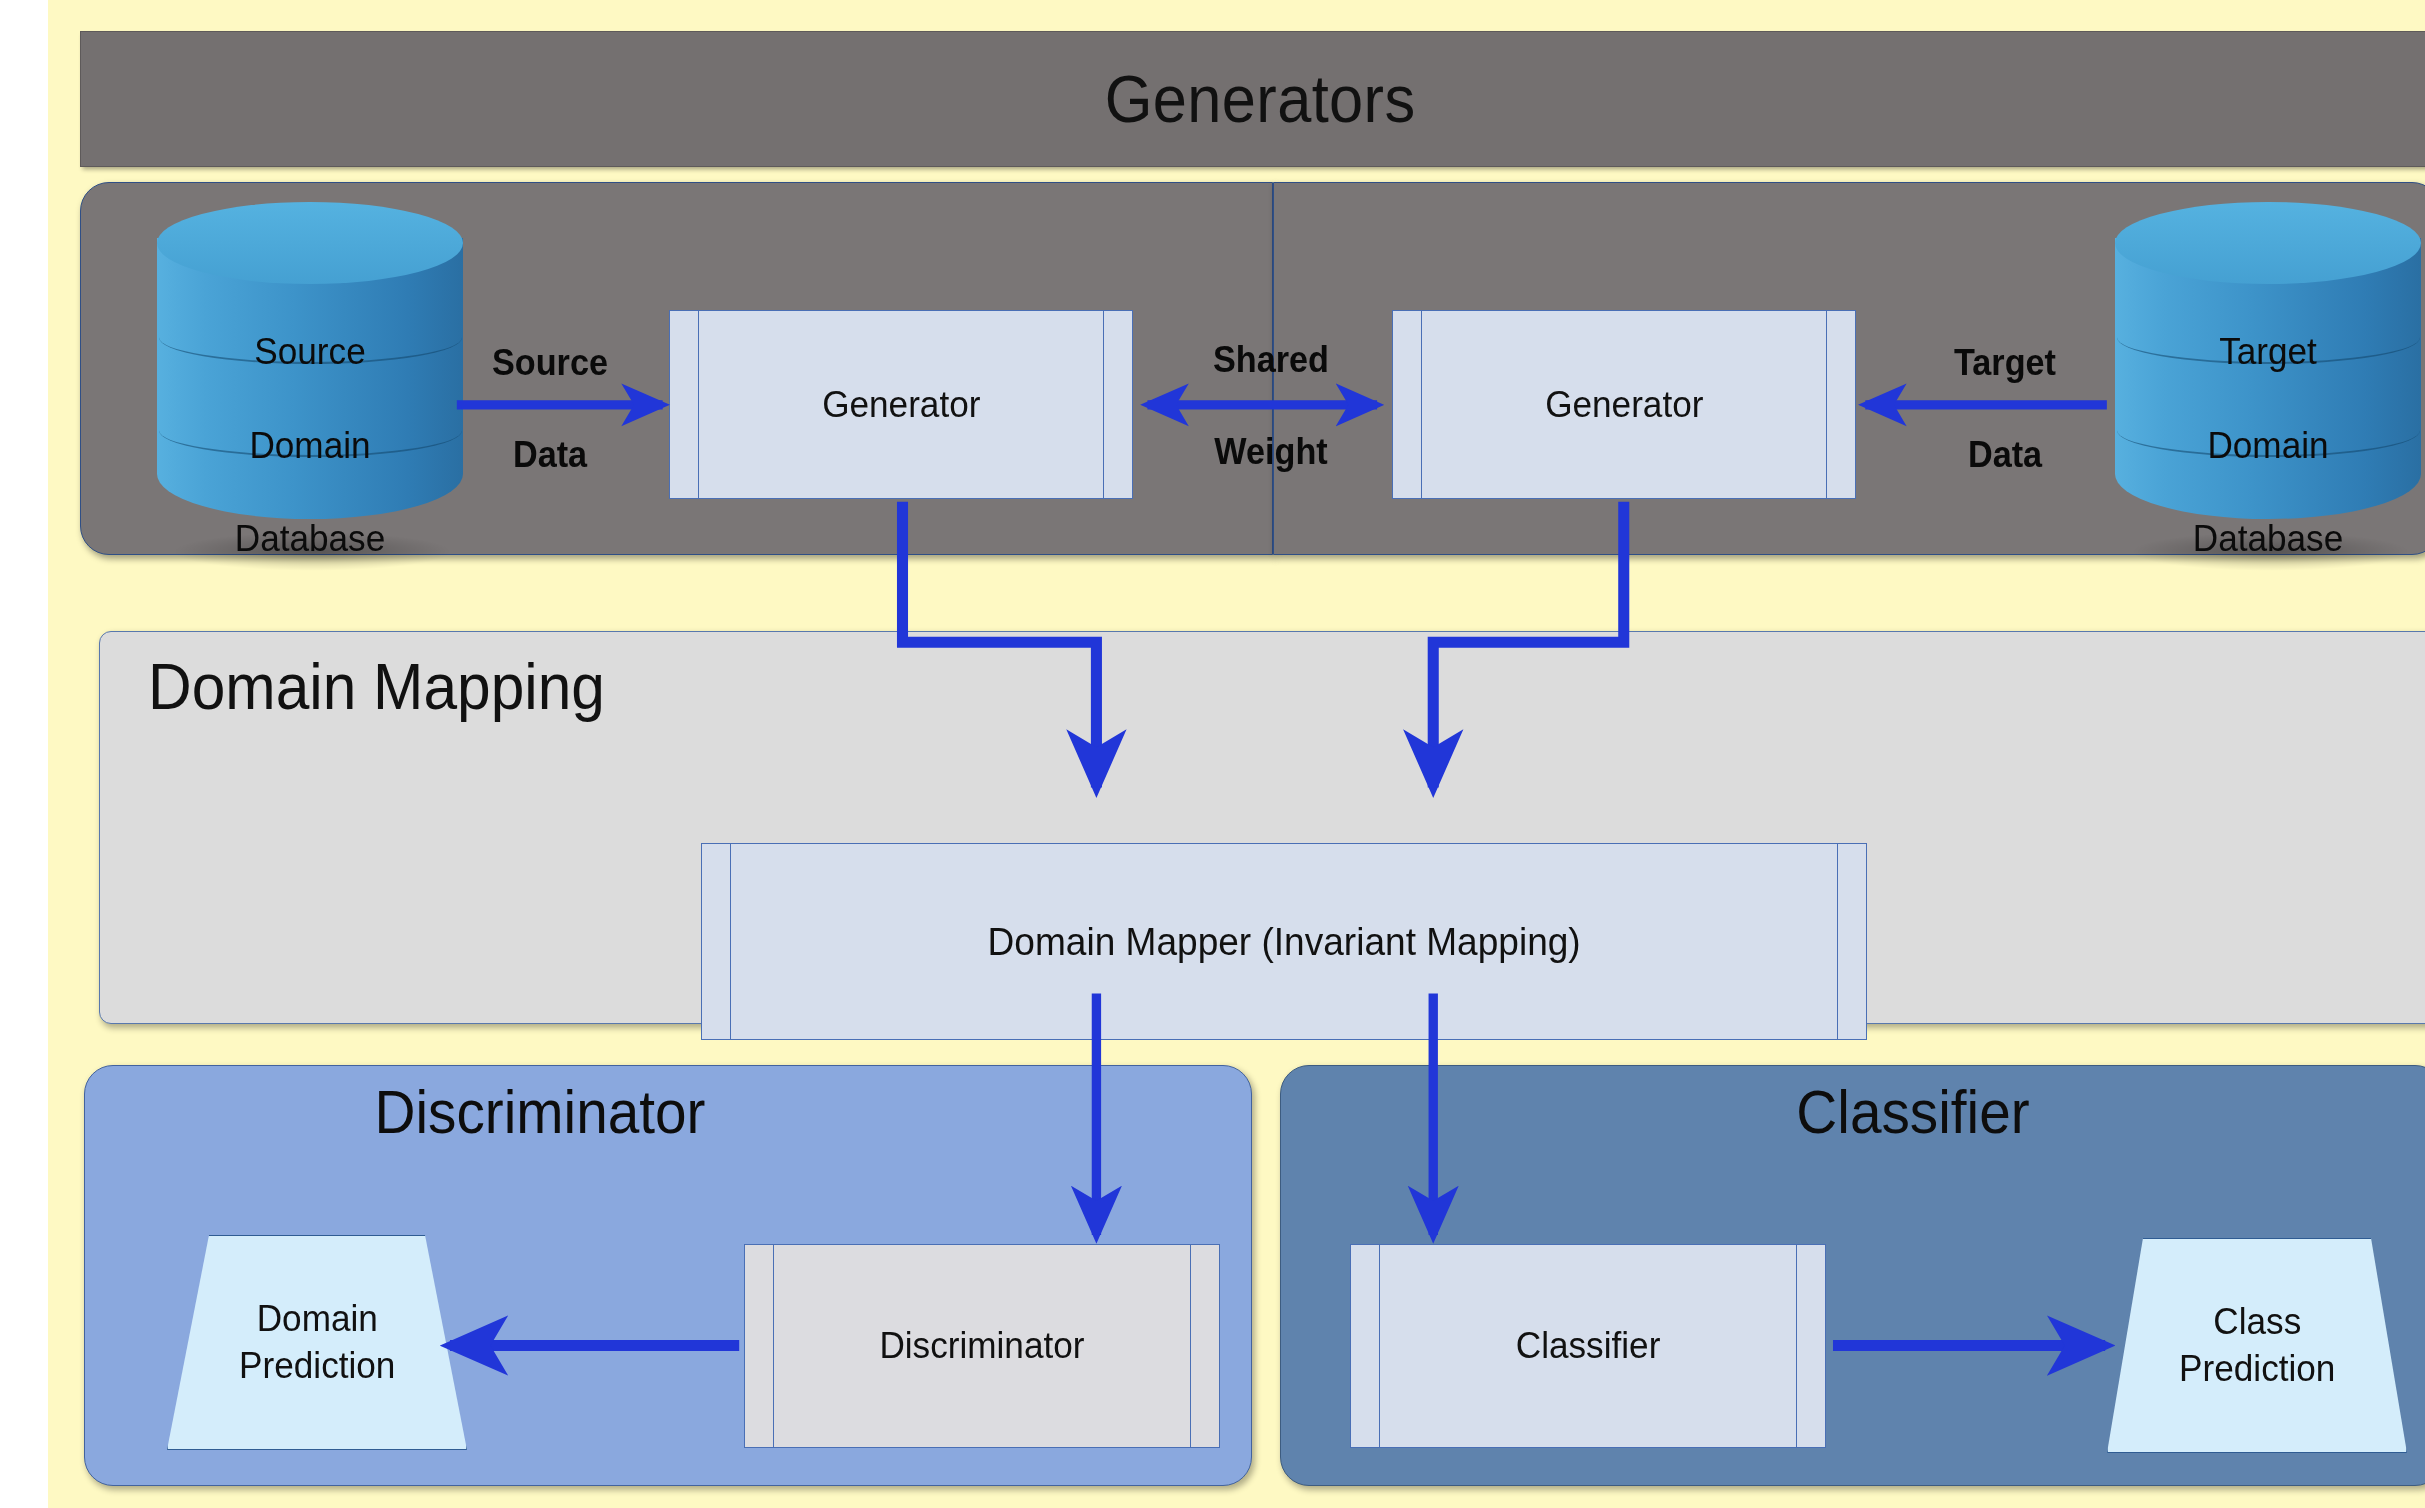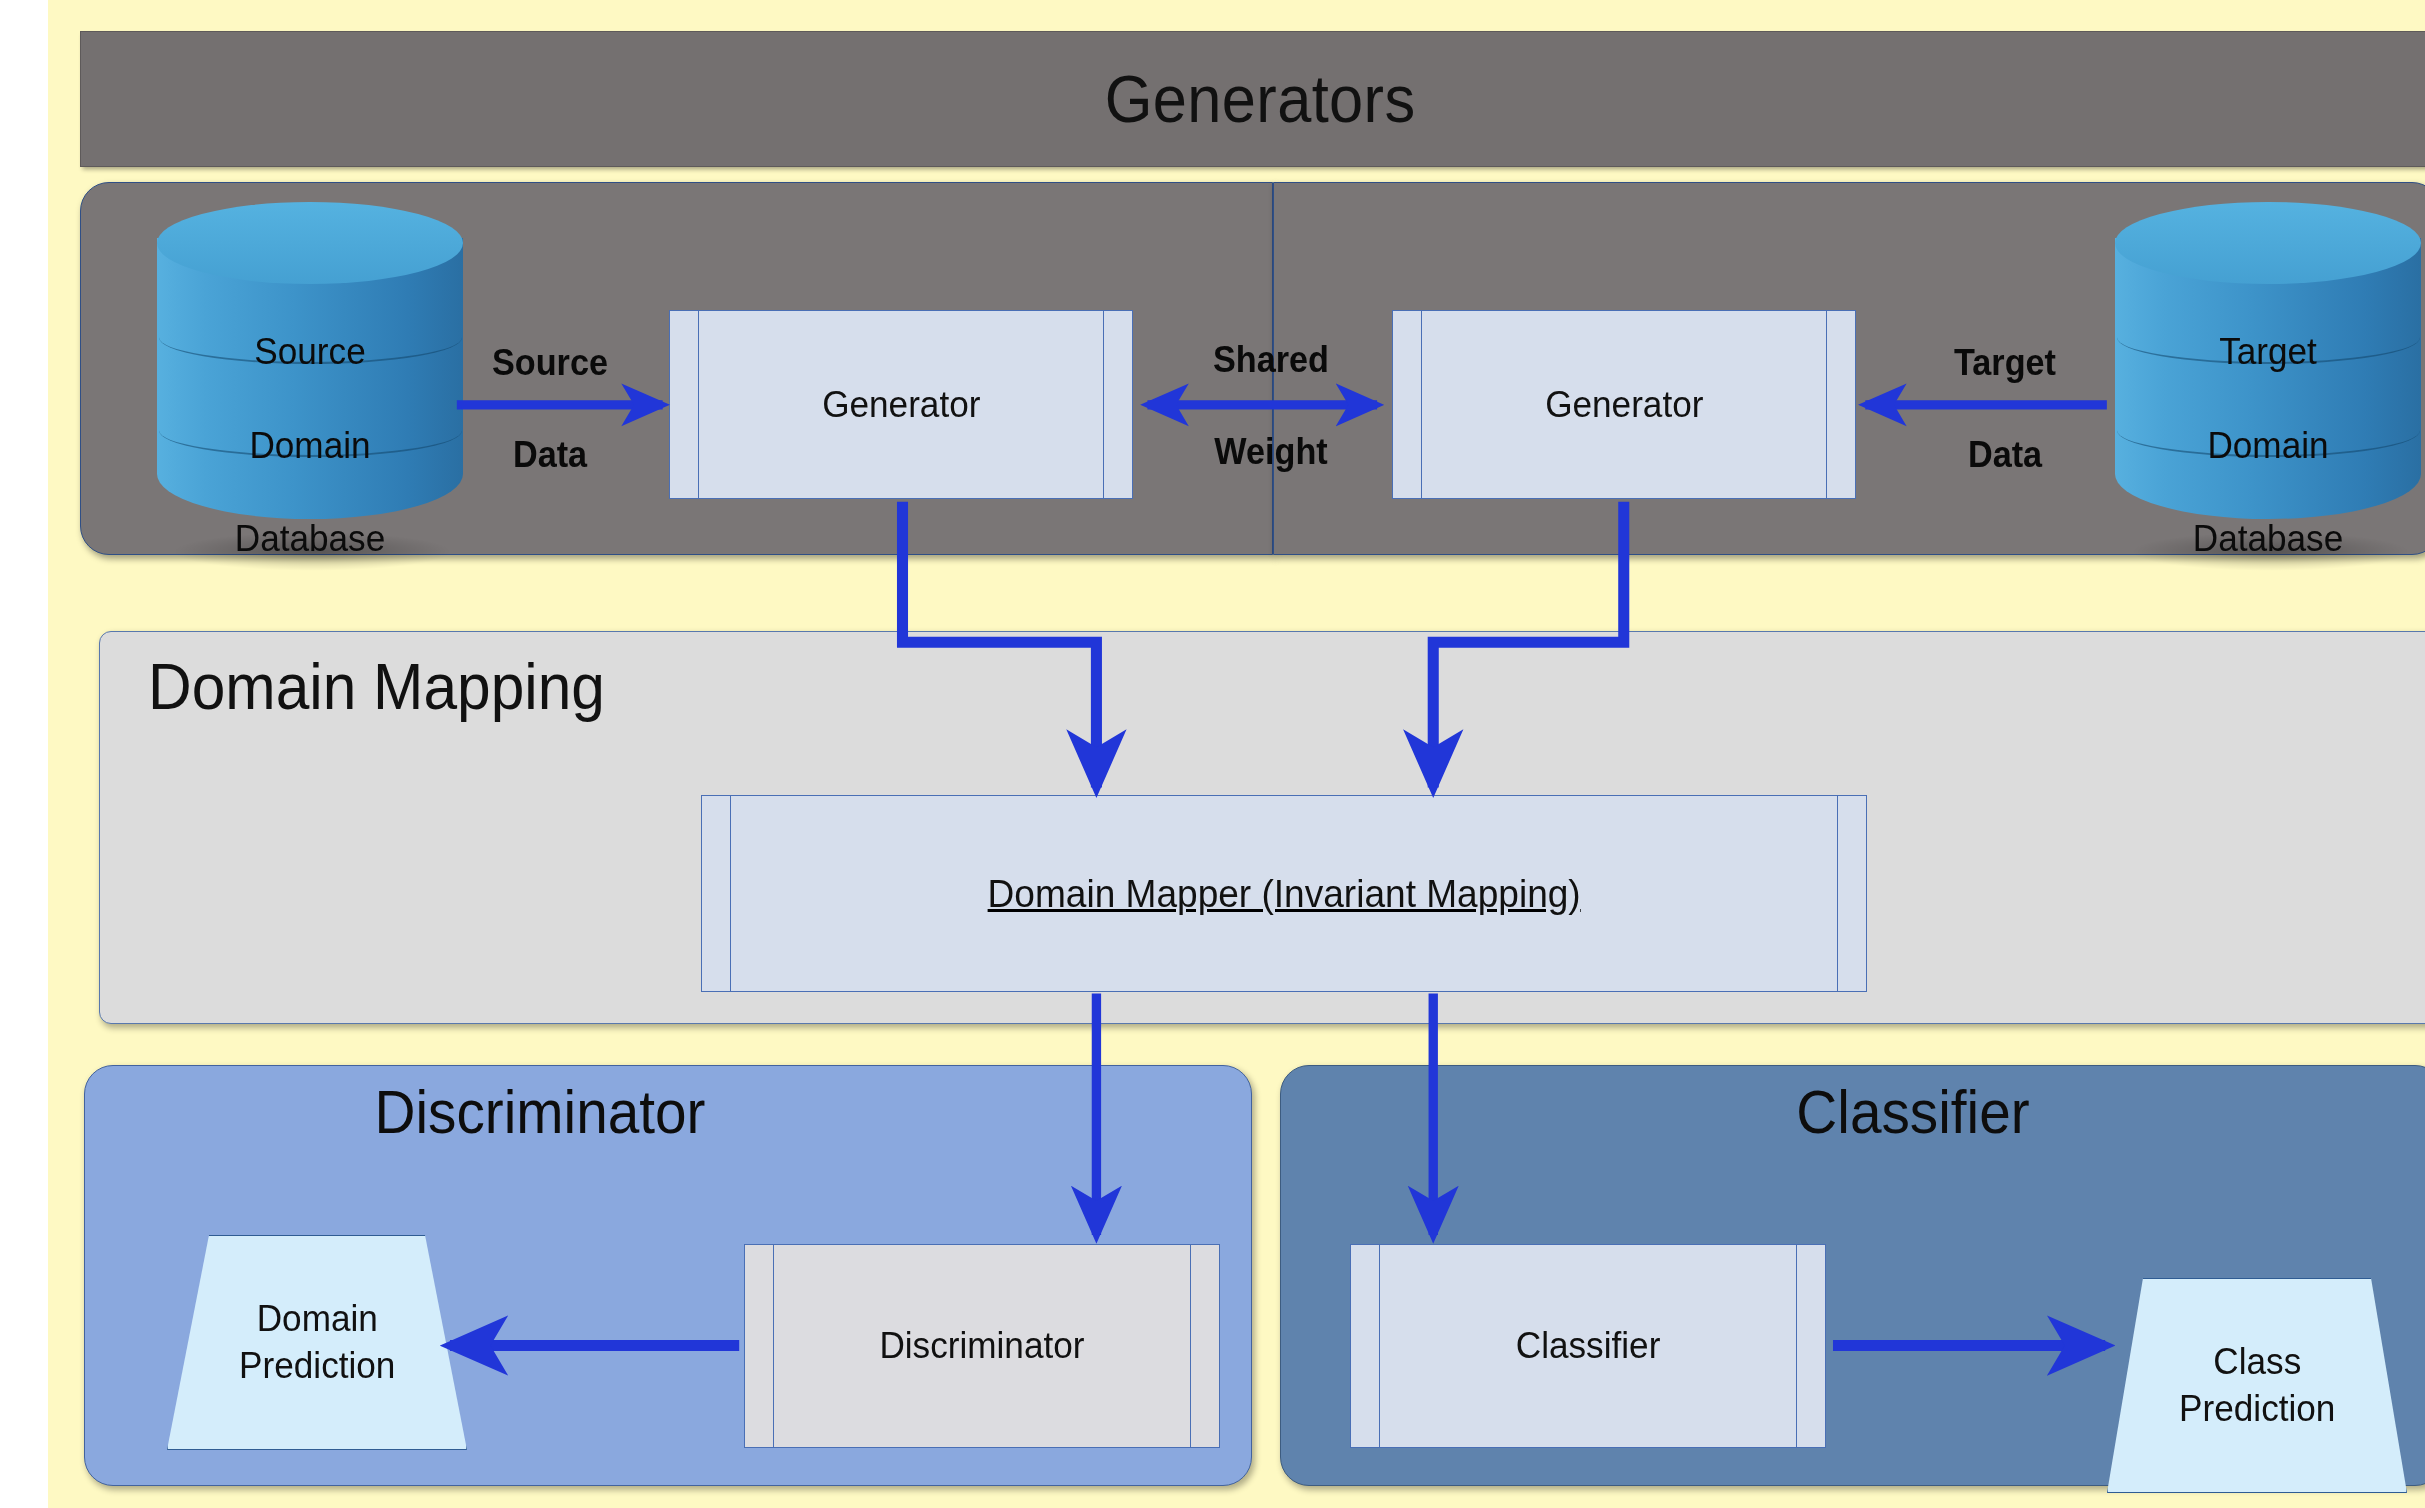--- a/index.html
+++ b/index.html
@@ -68,21 +68,21 @@
   }
   .proc::before{left:28px;}
   .proc::after{right:28px;}
   .proc .lbl{
     position:relative;z-index:2;font-size:37px;color:#111;
     transform:scaleX(.95);white-space:nowrap;
   }
 
   .proc-gen-l{left:621px;top:310px;width:464px;height:189px;}
   .proc-gen-r{left:1344px;top:310px;width:464px;height:189px;}
-  .proc-mapper{left:653px;top:795px;width:1166px;height:197px;text-decoration:underline;}
+  .proc-mapper{left:653px;top:843px;width:1166px;height:197px;}
   .proc-mapper .lbl{font-size:39px;}
   .proc-disc{left:696px;top:1244px;width:476px;height:204px;background:#dcdce0;}
   .proc-cls{left:1302px;top:1244px;width:476px;height:204px;background:#d6deec;}
 
   
   .cyl{position:absolute;width:306px;height:340px;}
   .cyl .body{
     position:absolute;left:0;top:36px;width:100%;height:281px;
     background:linear-gradient(to right,#57b0df 0%,#4aa3d6 16%,#3d93c9 45%,#2f7cb4 82%,#2a6fa3 100%);
     border-radius:0 0 50% 50%/0 0 16% 16%;
@@ -118,21 +118,21 @@
     position:absolute;width:298px;height:213px;
     background:#d4edfb;border:1.7px solid #2f5c93;
     display:flex;align-items:center;justify-content:center;
     text-align:center;
   }
   .trap.left{
     left:119px;top:1235px;
     clip-path:polygon(14% 0%,86% 0%,100% 100%,0% 100%);
   }
   .trap.right{
-    left:2059px;top:1278px;
+    left:2059px;top:1238px;
     clip-path:polygon(12% 0%,88% 0%,100% 100%,0% 100%);
   }
   .trap .lbl{
     font-size:37px;color:#111;line-height:1.25;transform:scaleX(.95);
   }
 
   
   .arrow-lbl{
     position:absolute;font-weight:bold;font-size:36px;color:#0a0a0a;
     text-align:center;transform:scaleX(.95);white-space:nowrap;

